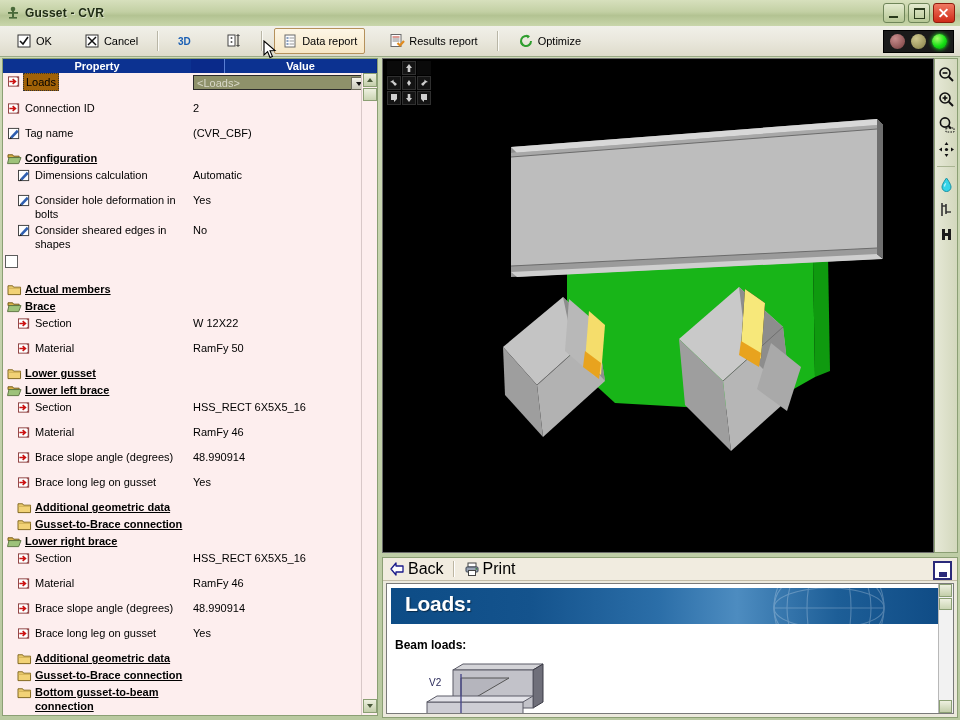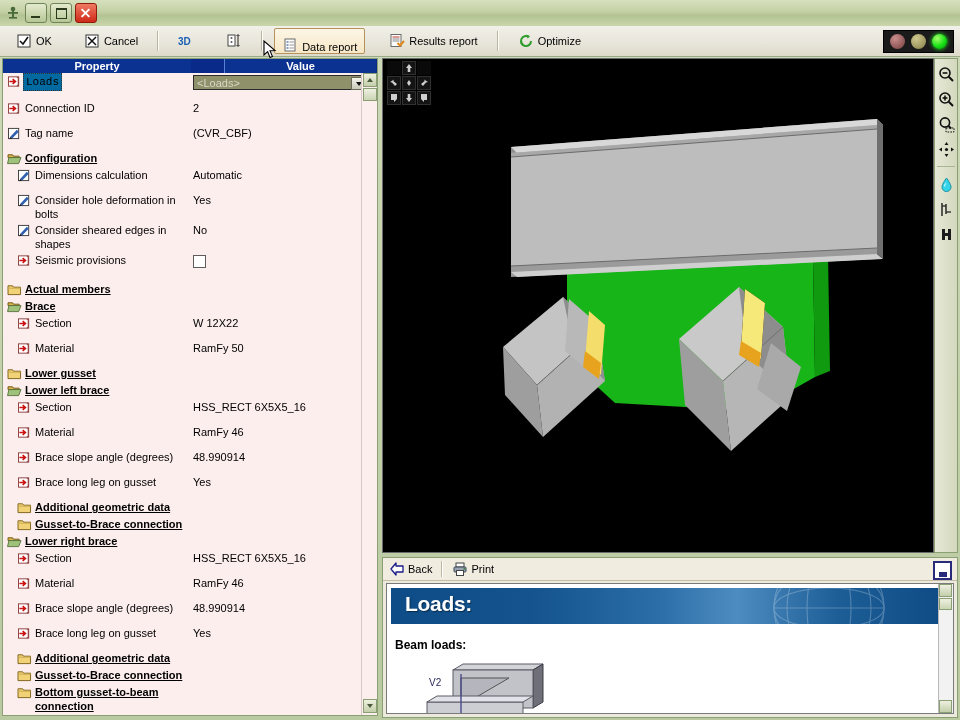--- a/index.html
+++ b/index.html
@@ -59,21 +59,20 @@
   .tbtn{
     height:24px;display:flex;align-items:center;gap:4px;
     padding:0 7px;margin:0 8px;
     border:1px solid transparent;border-radius:2px;
     color:#000;font-size:11px;white-space:nowrap;
     background:transparent;
   }
   .tbtn.hover{
     border:1px solid #b5915b;
     background:linear-gradient(180deg,#fdf6e6,#f6e7c6);
-    align-items:flex-end;
   }
   .tsep{width:1px;height:20px;background:#b9b6a6;border-right:1px solid #fbfbf6;margin:0 3px;}
   .ico{width:16px;height:16px;flex:0 0 auto;display:block;}
   .lights{margin-left:auto;margin-right:6px;display:flex;gap:6px;background:#1a1a1a;padding:3px 6px;border:1px solid #000;}
   .light{width:15px;height:15px;border-radius:50%;}
   .l-red{background:radial-gradient(circle at 35% 30%,#c98d8d,#8e5555 70%,#5d3636);}
   .l-yel{background:radial-gradient(circle at 35% 30%,#cfc88f,#9a945c 70%,#5f5c36);}
   .l-grn{background:radial-gradient(circle at 35% 30%,#a5ff6a,#14e014 55%,#0a8c0a);box-shadow:0 0 4px #25ff25;}
 
   
@@ -86,21 +85,21 @@
     color:#fff;font-weight:bold;font-size:11px;text-align:center;line-height:14px;
     border-right:1px solid #0a2a8a;
   }
   .gh.prop{width:188px;background:#0c3291;}
   .gh.val{flex:1;background:#0c3291;border-left:1px solid #5a7fd4;}
   .tree{
     position:absolute;left:0;top:14px;right:15px;bottom:0;
     background:#fdeeee;overflow:hidden;
   }
   .row{display:flex;align-items:flex-start;min-height:17px;position:relative;}
-  .row.sel .plabel{background:#0369a1;border:1px dotted #333;font-family:Liberation Mono, monospace;}
+  .row.sel .plabel{background:#a16207;border:1px dotted #333;}
   .pcell{display:flex;align-items:flex-start;width:188px;flex:0 0 188px;box-sizing:border-box;}
   .pcell .tico{width:16px;height:14px;margin-top:2px;flex:0 0 16px;}
   .plabel{font-size:11px;color:#000;line-height:14px;padding:1px 2px;box-sizing:border-box;}
   .vcell{flex:1;font-size:11px;color:#000;line-height:14px;padding:1px 0 10px 2px;}
   .group .plabel{font-weight:bold;text-decoration:underline;}
   .ind0{margin-left:4px}
   .ind1{margin-left:14px}
   .chkbox{width:11px;height:11px;border:1px solid #5d5d5d;background:#fff;display:inline-block;margin-top:2px;}
   .combo{
     height:15px;width:176px;margin:1px 0 0 0;
@@ -158,21 +157,21 @@
   }
   .vtools .vt{width:20px;height:20px;display:flex;align-items:center;justify-content:center;}
   .vtsep{width:18px;height:1px;background:#a9b492;margin:2px 0;}
 
   
   .reportpane{
     position:absolute;left:382px;top:557px;width:576px;height:161px;
     background:#ece9dd;border:1px solid #8b9f74;box-sizing:border-box;
   }
   .rbar{height:22px;display:flex;align-items:center;background:#f1ece0;border-bottom:1px solid #c4bda8;position:relative;}
-  .rbtn{display:flex;align-items:center;gap:3px;padding:0 6px;height:18px;font-size:11px;color:#000;}
+  .rbtn{display:flex;align-items:center;gap:3px;padding:0 6px;height:18px;font-size:16px;color:#000;}
   .rsep{width:1px;height:16px;background:#bdb6a2;border-right:1px solid #fff;margin:0 3px;}
   .rmax{position:absolute;right:5px;top:3px;width:15px;height:15px;border:2px solid #2a2a7a;background:#fff;display:flex;align-items:flex-end;justify-content:center;}
   .rmax i{display:block;width:8px;height:5px;background:#2a2a7a;margin-bottom:1px;}
   .rbody{position:absolute;left:3px;top:25px;right:3px;bottom:3px;background:#fff;border:1px solid #7a7a7a;overflow:hidden;}
   .banner{
     height:36px;margin:4px 4px 0 4px;position:relative;overflow:hidden;
     background:linear-gradient(90deg,#0d4c86 0%,#14538d 25%,#2b6ea8 48%,#4d8cc0 62%,#1d5e97 80%,#0e4a84 100%);
   }
   .banner .globe{position:absolute;right:8%;top:-40px;width:150px;height:120px;opacity:.28;}
   .banner h1{
@@ -196,20 +195,21 @@
 
   <div class="titlebar">
     <span class="title-icon">
       <svg width="16" height="16" viewBox="0 0 16 16">
         <circle cx="8" cy="4" r="2.3" fill="#4a6a3a"></circle>
         <rect x="7" y="6" width="2" height="6" fill="#4a6a3a"></rect>
         <rect x="3" y="7" width="10" height="1.8" fill="#4a6a3a"></rect>
         <rect x="4" y="12" width="8" height="1.6" fill="#4a6a3a"></rect>
       </svg>
     </span>
+    <span class="title-text">Gusset - CVR</span>
     <span class="win-btns">
       <span class="win-btn">
           <i class="minbox"></i>
         </span>
       <span class="win-btn">
           <i class="maxbox"></i>
         </span>
       <span class="win-btn close">
           <i class="xl1"></i>
           <i class="xl2"></i>
@@ -377,28 +377,20 @@
             <span class="tico ind1"><svg viewBox="0 0 16 14" width="15" height="13">
                 <rect x="1.5" y="1.5" width="11" height="11" fill="#fff" stroke="#3a3a3a"></rect>
                 <path d="M3.5 10.5 L10.5 3 L12.5 5 L5.5 12.5 Z" fill="#2f5fb0"></path>
                 <path d="M3.5 10.5 L5.5 12.5 L2.6 13.2 Z" fill="#1b1b1b"></path>
               </svg></span>
             <span class="plabel">Consider sheared edges in shapes</span>
           </div>
           <div class="vcell"><span>No</span></div>
         </div>
         <div class="row">
-          <div class="pcell">
-            <span class="tico ind1"><svg viewBox="0 0 16 14" width="15" height="13">
-                <rect x="1.5" y="2" width="11" height="10" fill="#fff" stroke="#8b3b3b"></rect>
-                <path d="M2.5 7 L8 7 M6 4.5 L9 7 L6 9.5" stroke="#cc1111" stroke-width="1.7" fill="none"></path>
-                <path d="M10.5 2.5 L12 2.5 L12 11.5 L10.5 11.5" stroke="#8b3b3b" fill="none"></path>
-              </svg></span>
-            <span class="plabel">Seismic provisions</span>
-          </div>
           <div class="vcell"><span class="chkbox"></span></div>
         </div>
         <div class="row group">
           <div class="pcell">
             <span class="tico ind0"><svg viewBox="0 0 16 14" width="15" height="13">
                 <path d="M1 3 L6 3 L7 4.5 L14.5 4.5 L14.5 12.5 L1 12.5 Z" fill="#f2d276" stroke="#7a6018"></path>
                 <path d="M1 5.6 L14.5 5.6" stroke="#c9a94e"></path>
               </svg></span>
             <span class="plabel">Actual members</span>
           </div>

